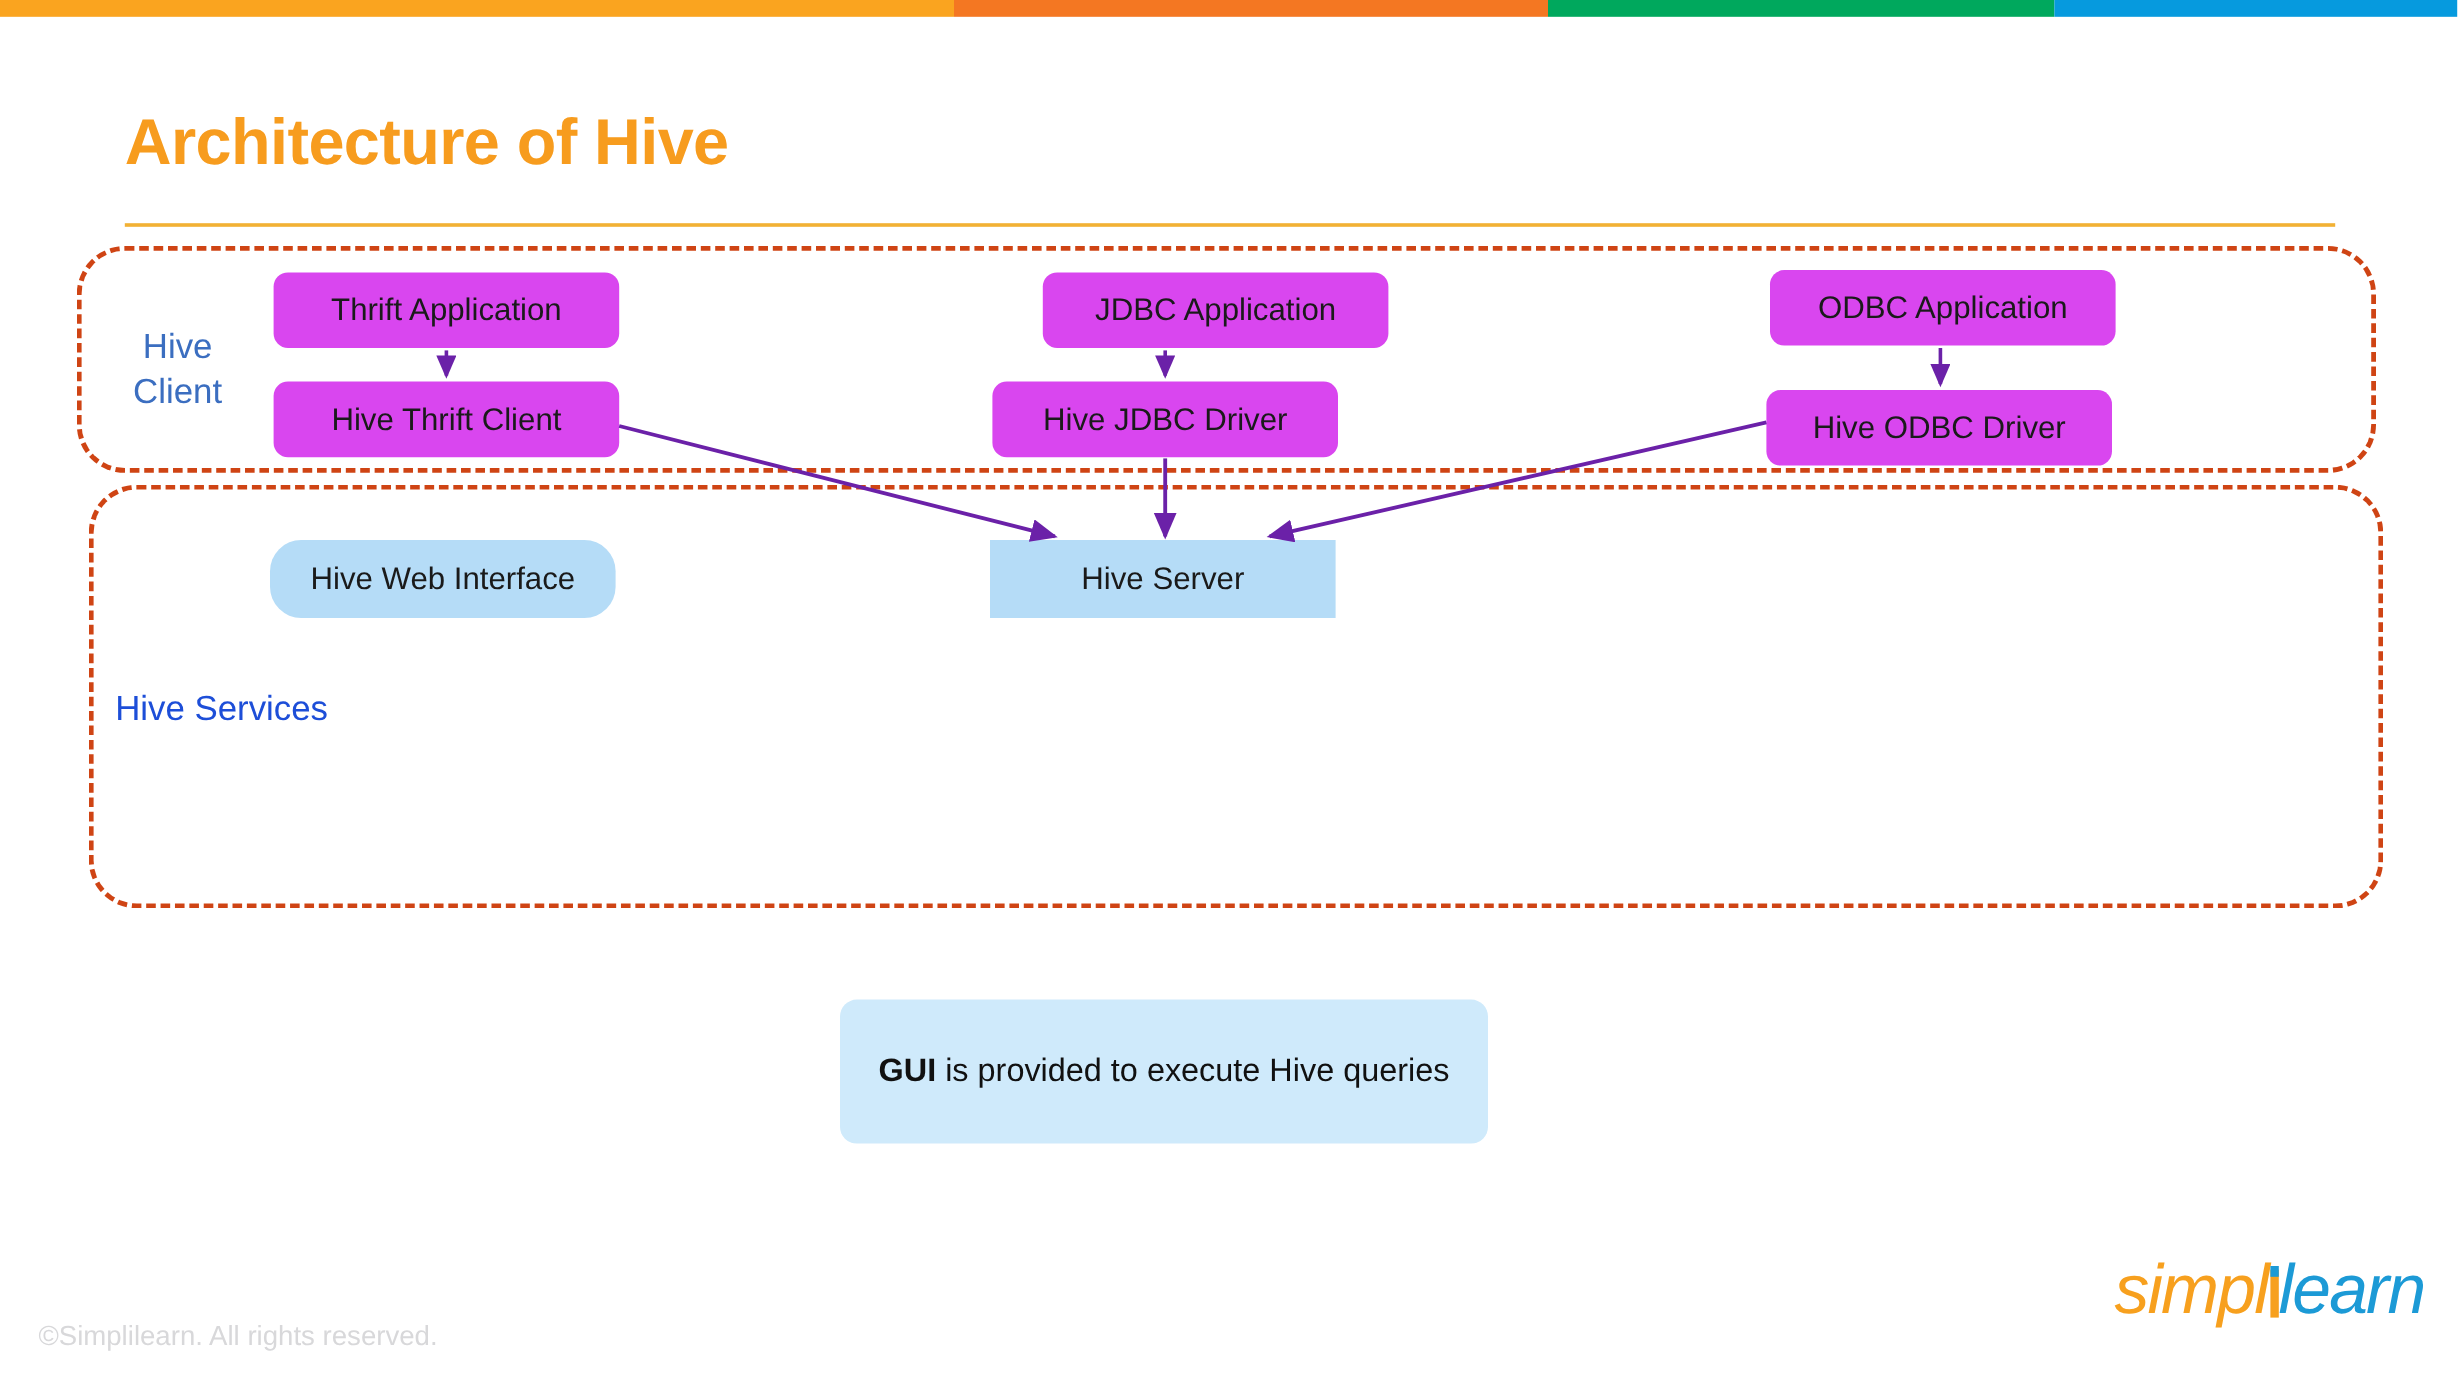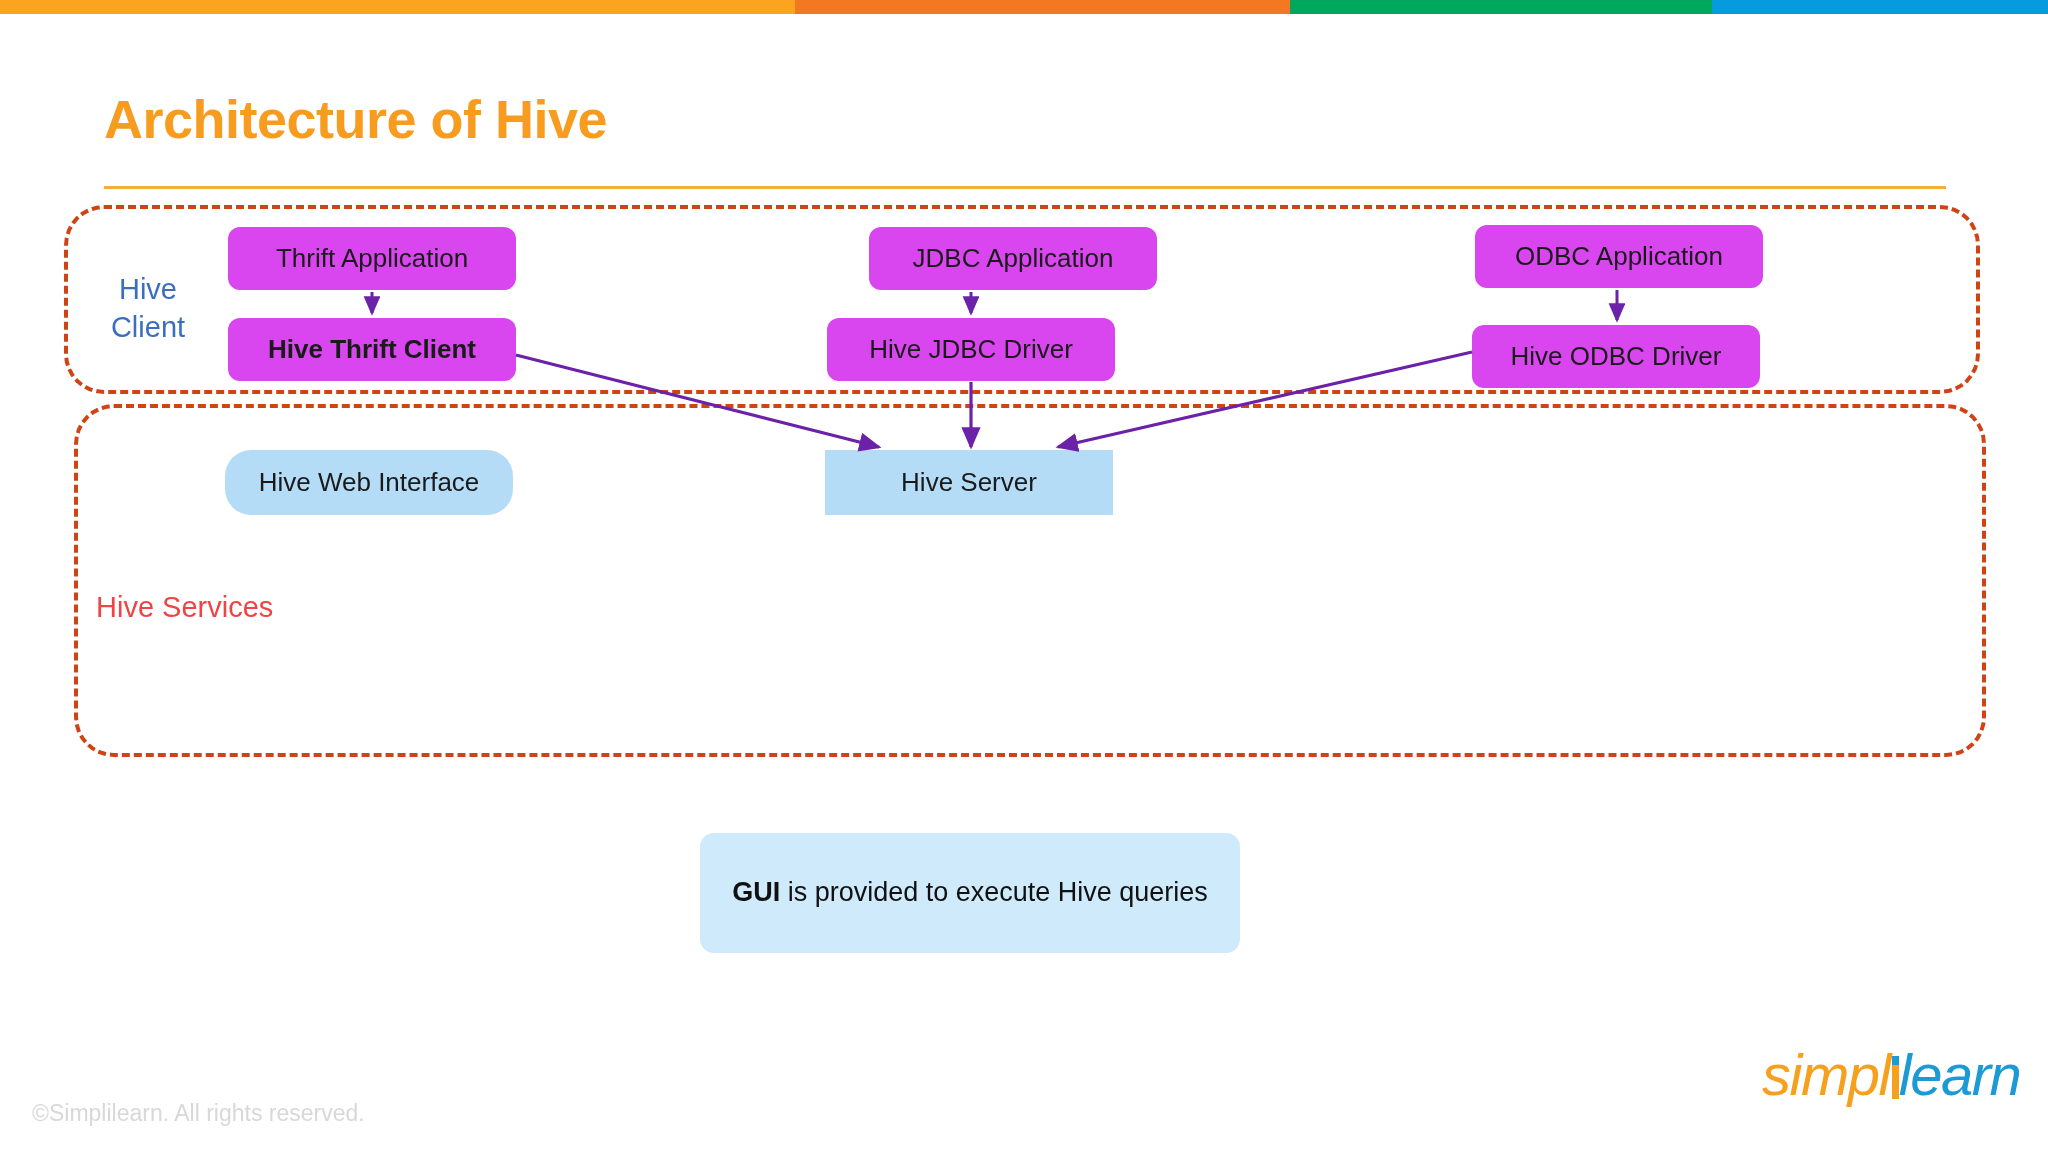--- a/index.html
+++ b/index.html
@@ -81,22 +81,22 @@
   }
   #client-label {
     left: 93px;
     top: 270px;
     color: #3b6ec0;
     text-align: center;
     width: 110px;
   }
   #services-label {
     left: 96px;
-    top: 588px;
-    color: #ef4444;
+    top: 572px;
+    color: #1d4ed8;
   }
 
   
   .node {
     position: absolute;
     box-sizing: border-box;
     display: flex;
     align-items: center;
     justify-content: center;
     text-align: center;
@@ -108,21 +108,21 @@
     background: #d946ef;
     border-radius: 12px;
   }
   .node-service {
     background: #b5dcf7;
     border-radius: 0;
   }
 
   
   #node-thrift-app      { left: 228px; top: 227px; width: 288px; height: 63px; }
-  #node-hive-thrift     { left: 228px; top: 318px; width: 288px; height: 63px; font-weight: bold; }
+  #node-hive-thrift     { left: 228px; top: 318px; width: 288px; height: 63px; }
   
   #node-jdbc-app        { left: 827px; top: 227px; width: 288px; height: 63px; margin-left: 42px; }
   #node-hive-jdbc       { left: 827px; top: 318px; width: 288px; height: 63px; }
   
   #node-odbc-app        { left: 1475px; top: 225px; width: 288px; height: 63px; }
   #node-hive-odbc       { left: 1472px; top: 325px; width: 288px; height: 63px; }
 
   
   #node-hive-web        { left: 225px; top: 450px; width: 288px; height: 65px; border-radius: 26px; }
   #node-hive-server     { left: 825px; top: 450px; width: 288px; height: 65px; }

